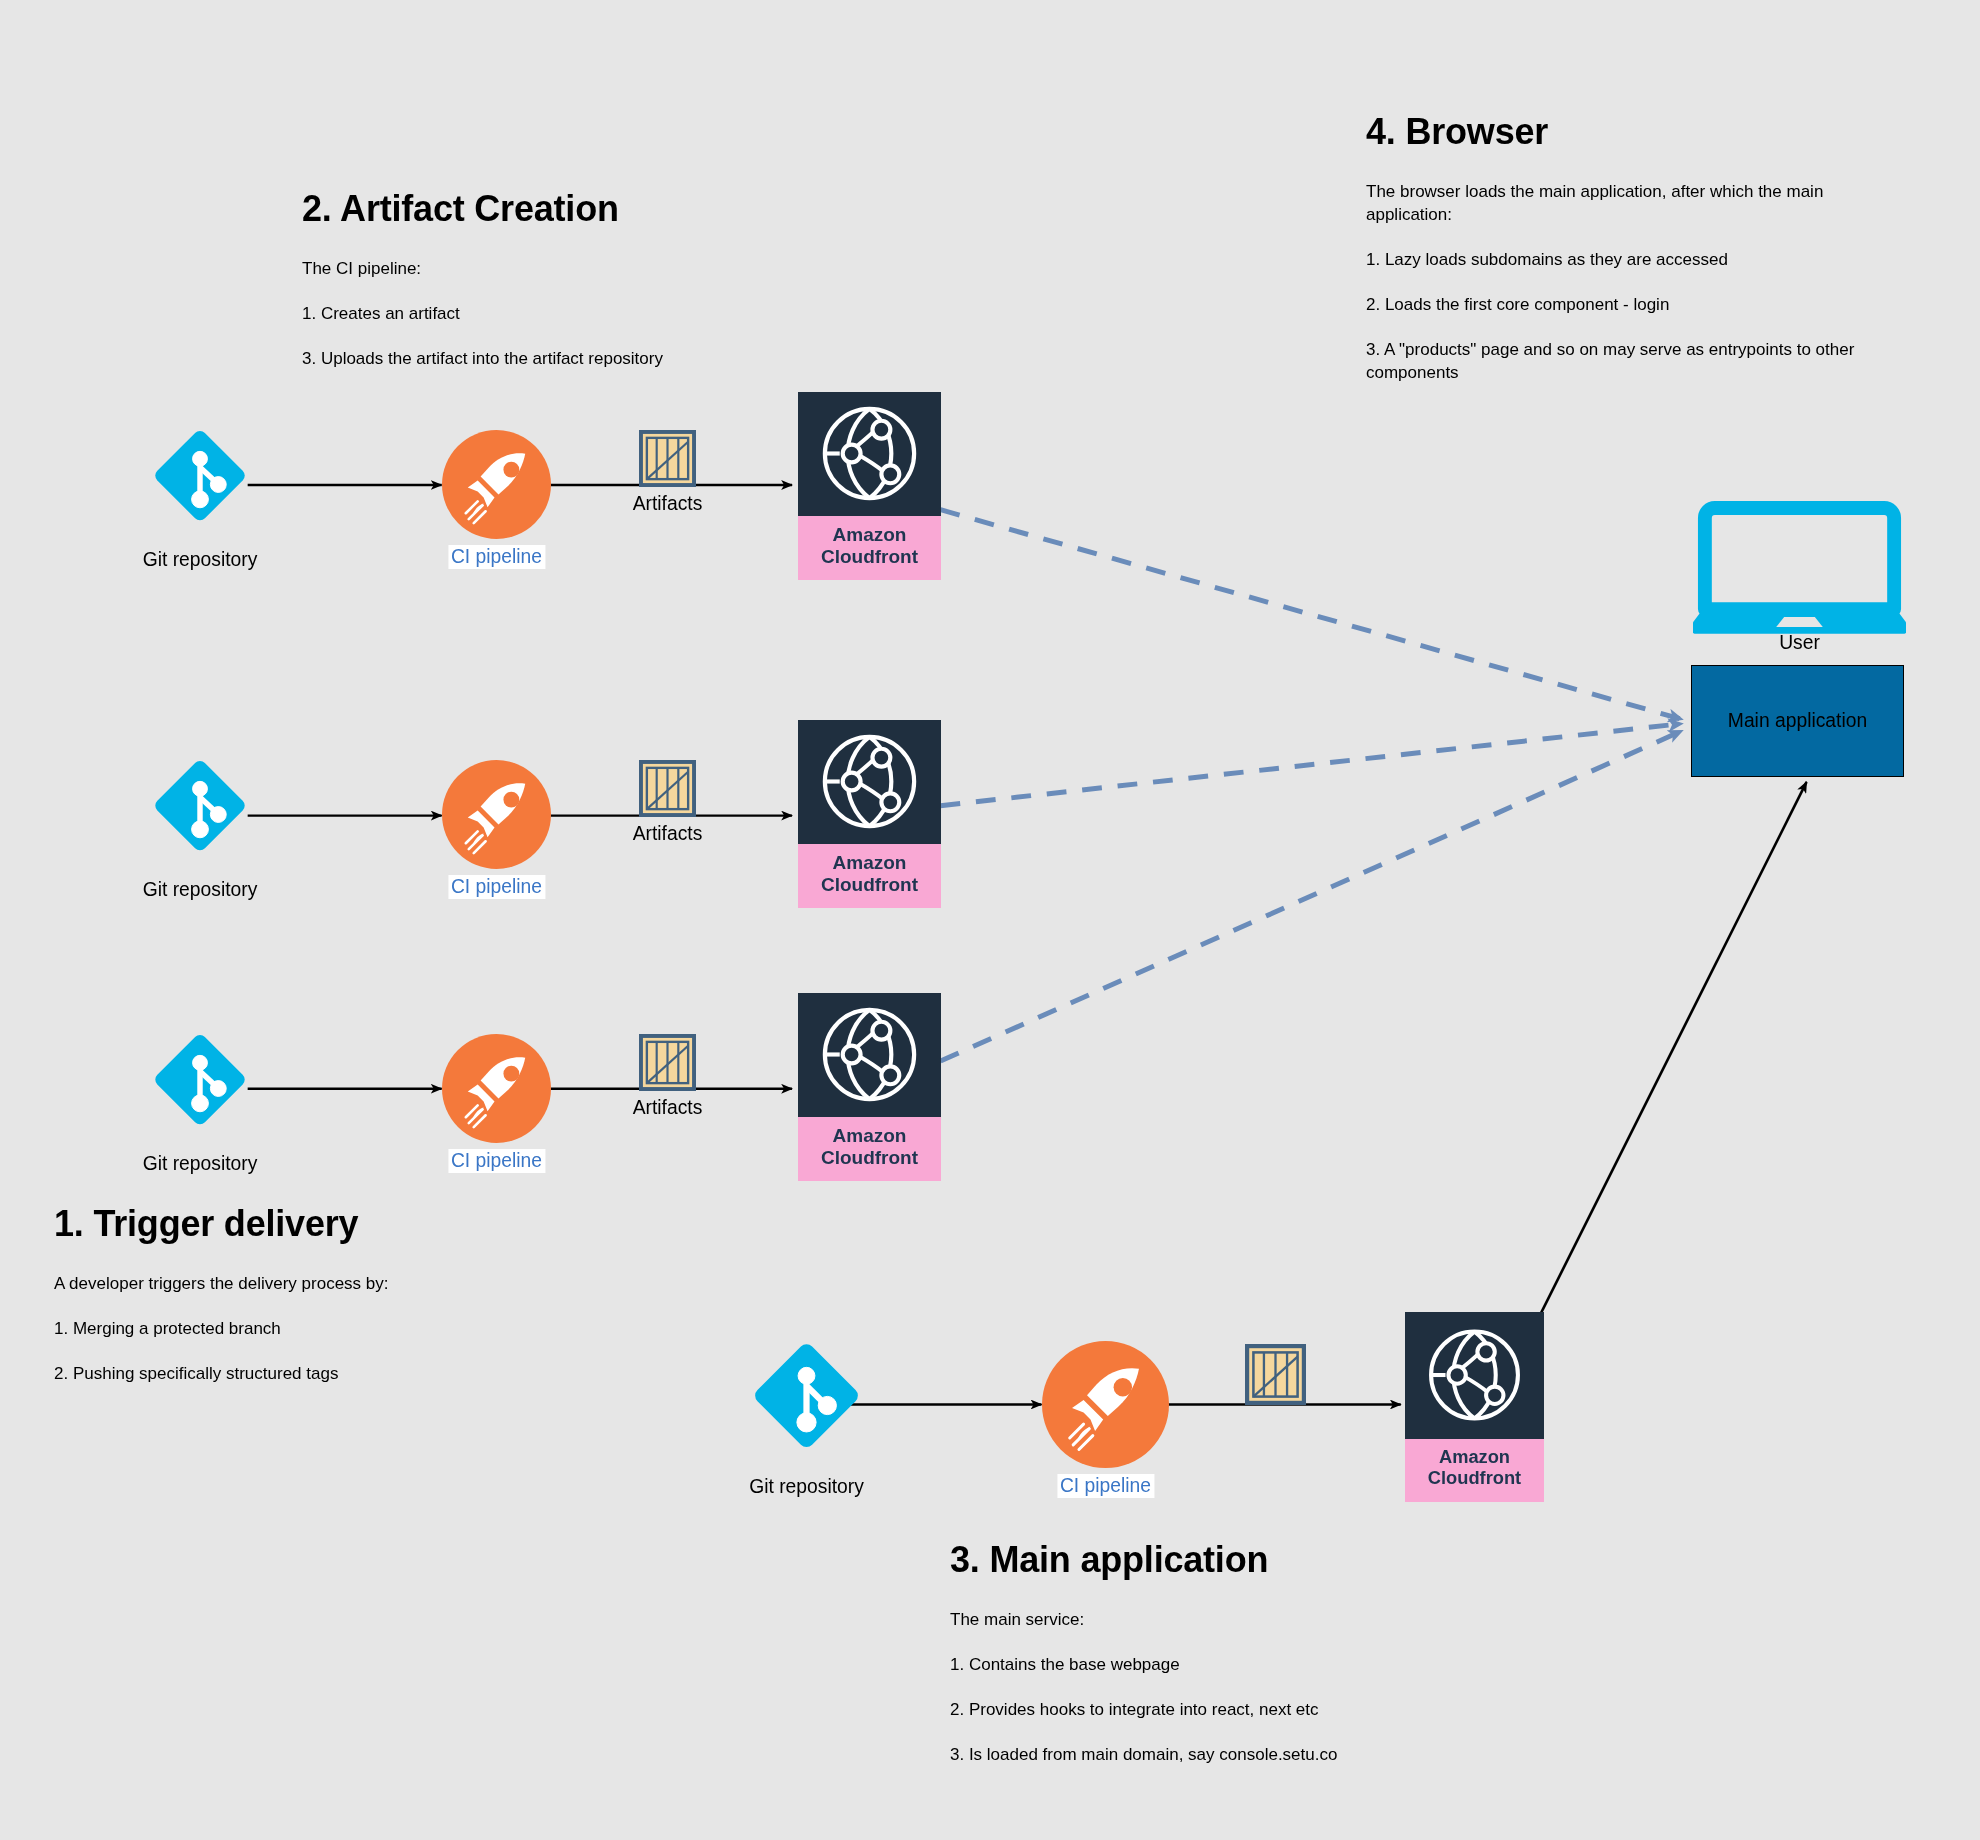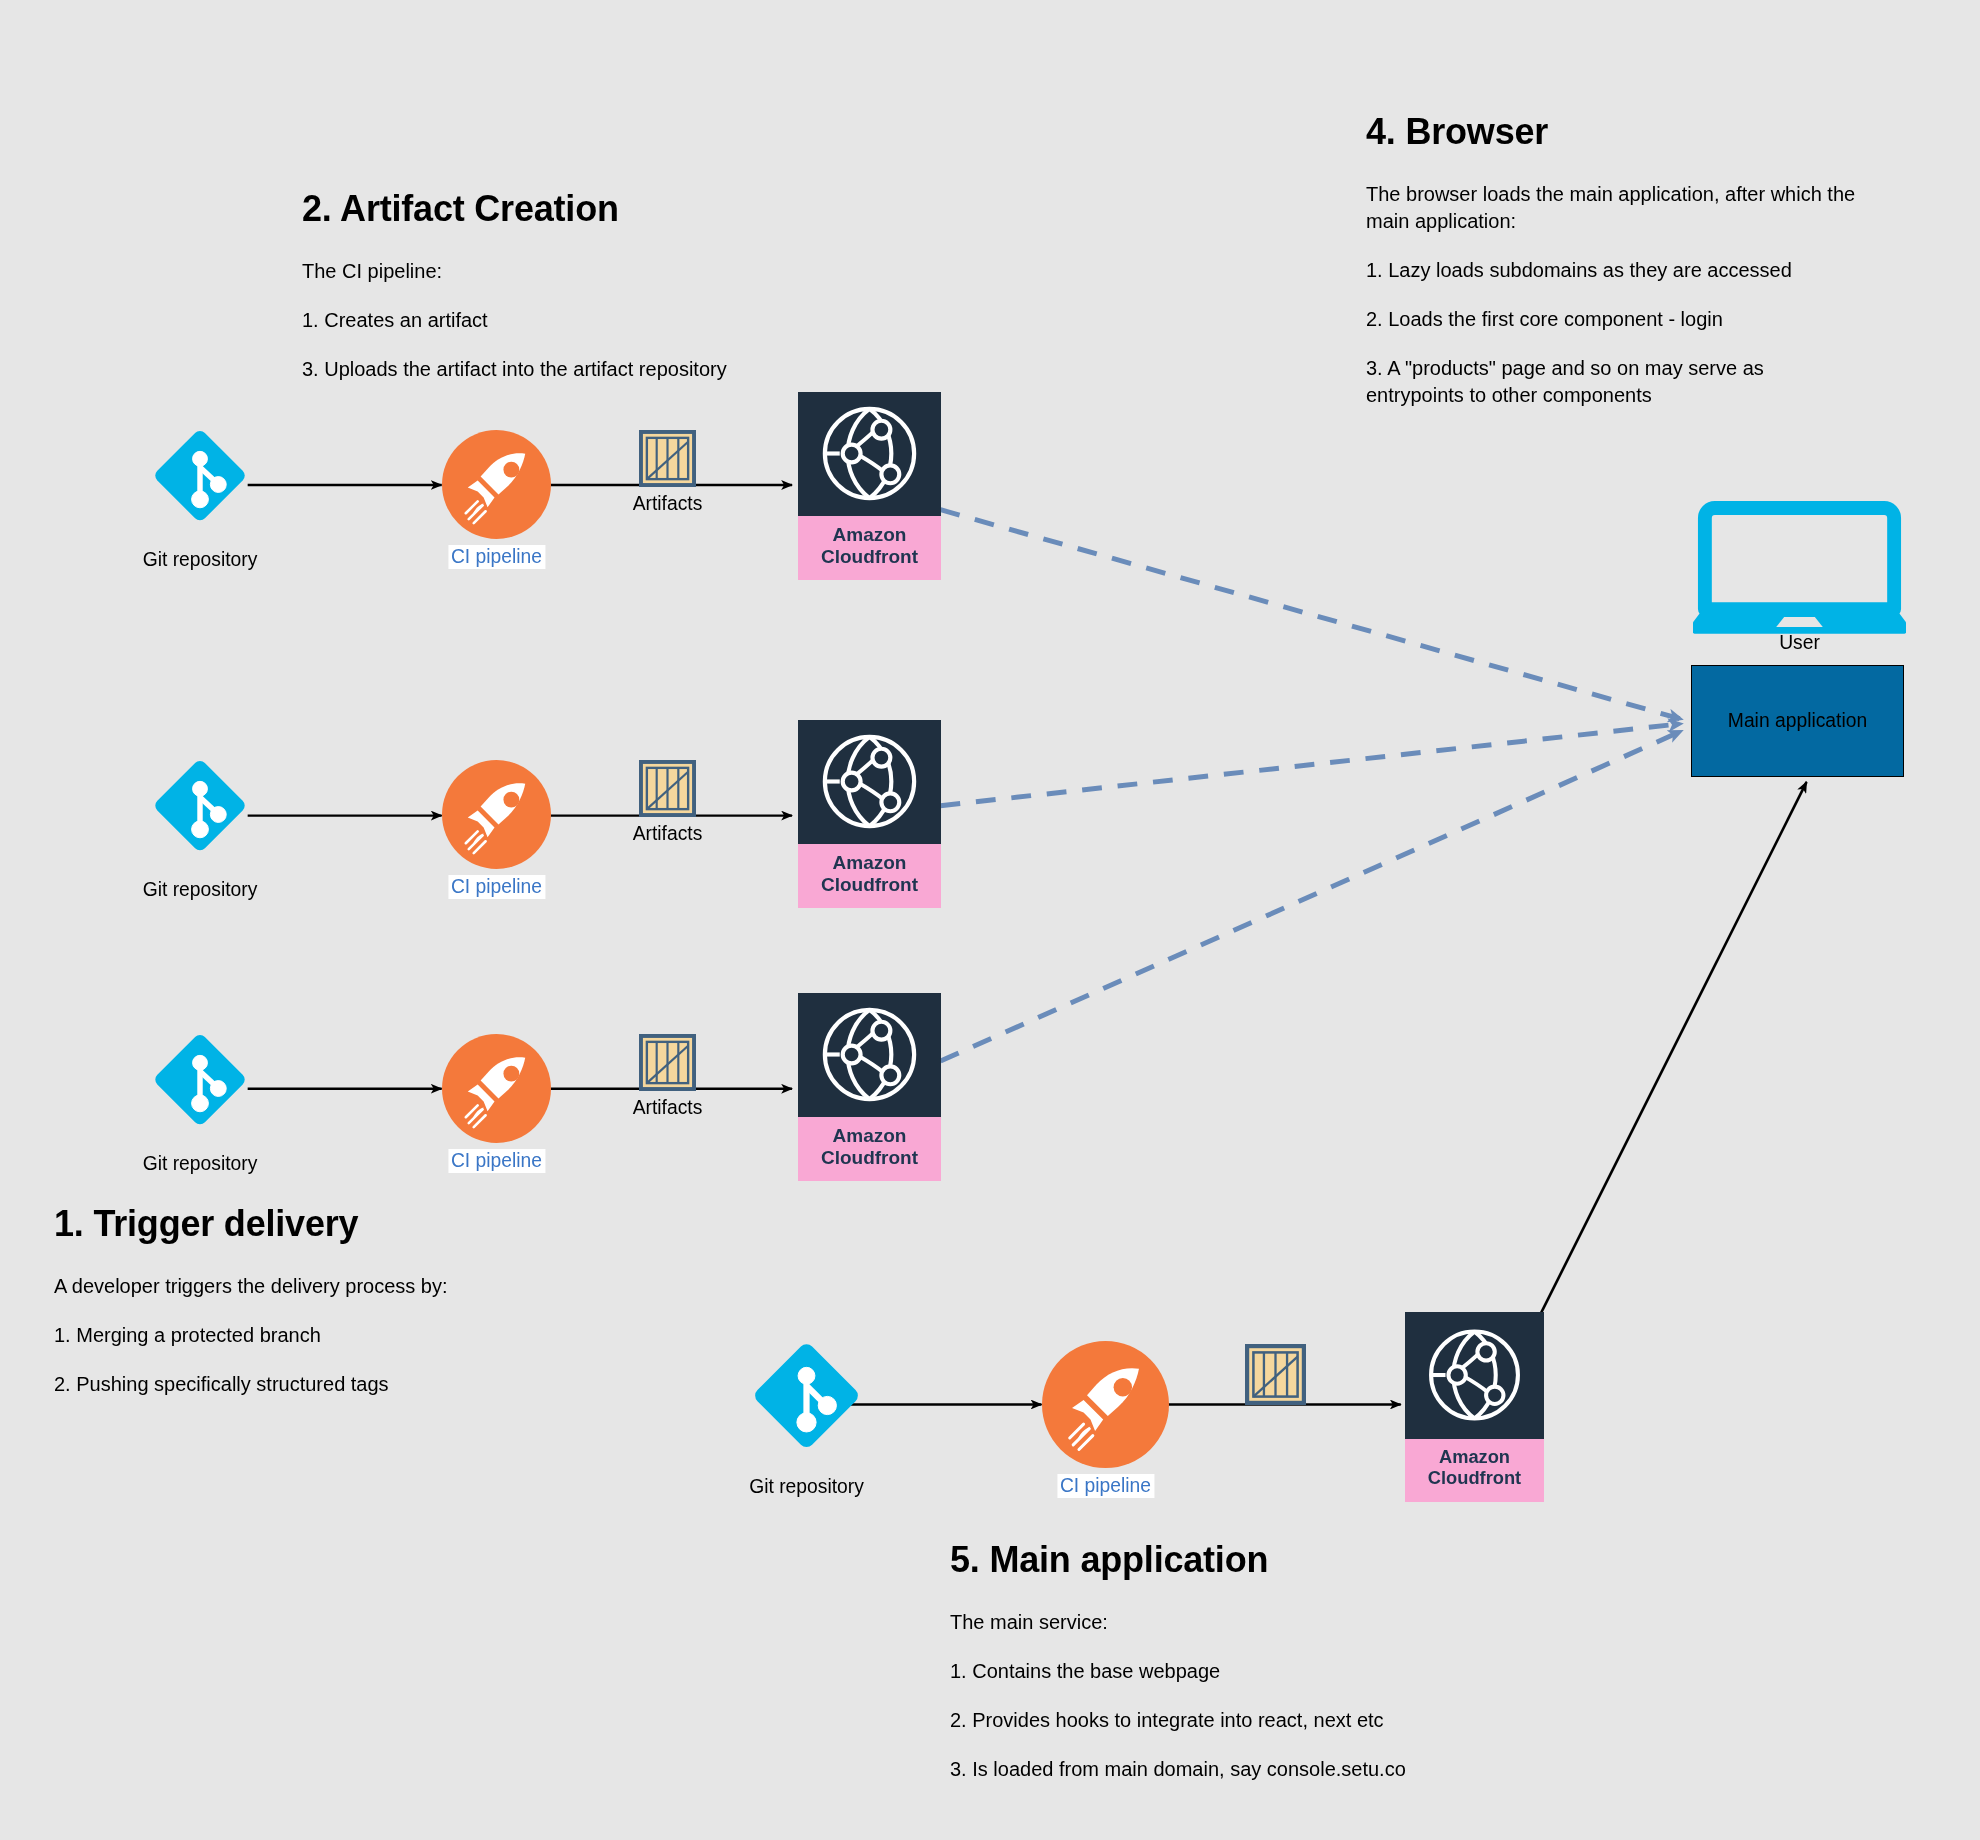--- a/index.html
+++ b/index.html
@@ -26,21 +26,21 @@
   }
   .section-title {
     font-size: 36px;
     font-weight: bold;
     color: #000000;
     letter-spacing: -0.2px;
     margin: 0 0 28px 0;
     white-space: nowrap;
   }
   .section-line {
-    font-size: 20px;
+    font-size: 17px;
     color: #000000;
     margin: 16px 0 22px 0;
     line-height: 1.35;
   }
   .section-line:last-child { margin-bottom: 0; }
 
   
   #wires {
     position: absolute;
     left: 0; top: 0;
@@ -175,21 +175,21 @@
   </div>
 
   <div class="section" style="left:54px; top:1203px; width:634px;">
     <div class="section-title">1. Trigger delivery</div>
     <div class="section-line">A developer triggers the delivery process by:</div>
     <div class="section-line">1. Merging a protected branch</div>
     <div class="section-line">2. Pushing specifically structured tags</div>
   </div>
 
   <div class="section" style="left:950px; top:1539px; width:634px;">
-    <div class="section-title">5. Main application</div>
+    <div class="section-title">3. Main application</div>
     <div class="section-line">The main service:</div>
     <div class="section-line">1. Contains the base webpage</div>
     <div class="section-line">2. Provides hooks to integrate into react, next etc</div>
     <div class="section-line">3. Is loaded from main domain, say console.setu.co</div>
   </div>
 
   <div class="node git-wrap" style="left:153px; top:428px; width:94px; height:115px;">
     <svg width="94" height="115" viewBox="0 0 95 116">
       <g transform="translate(47.5,48) rotate(45)">
         <rect x="-34" y="-34" width="68" height="68" rx="7" ry="7" fill="#00b3e6"></rect>

